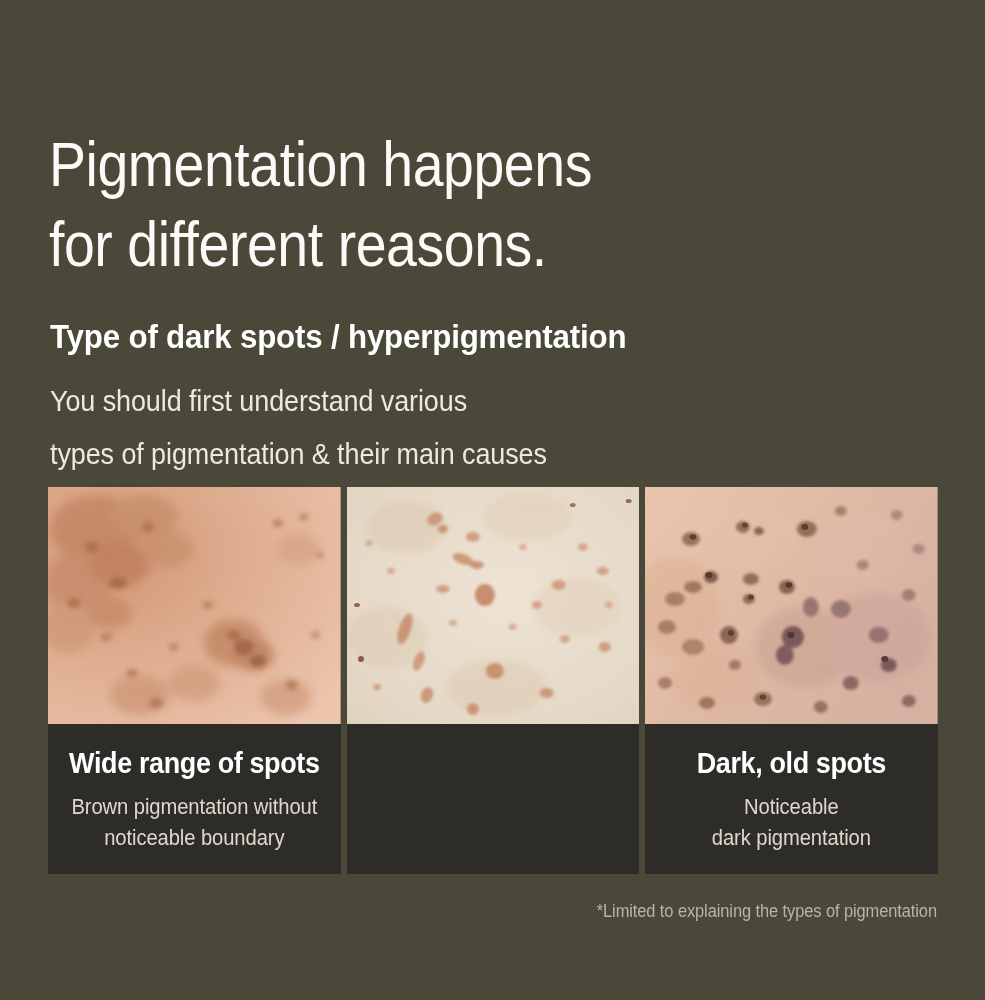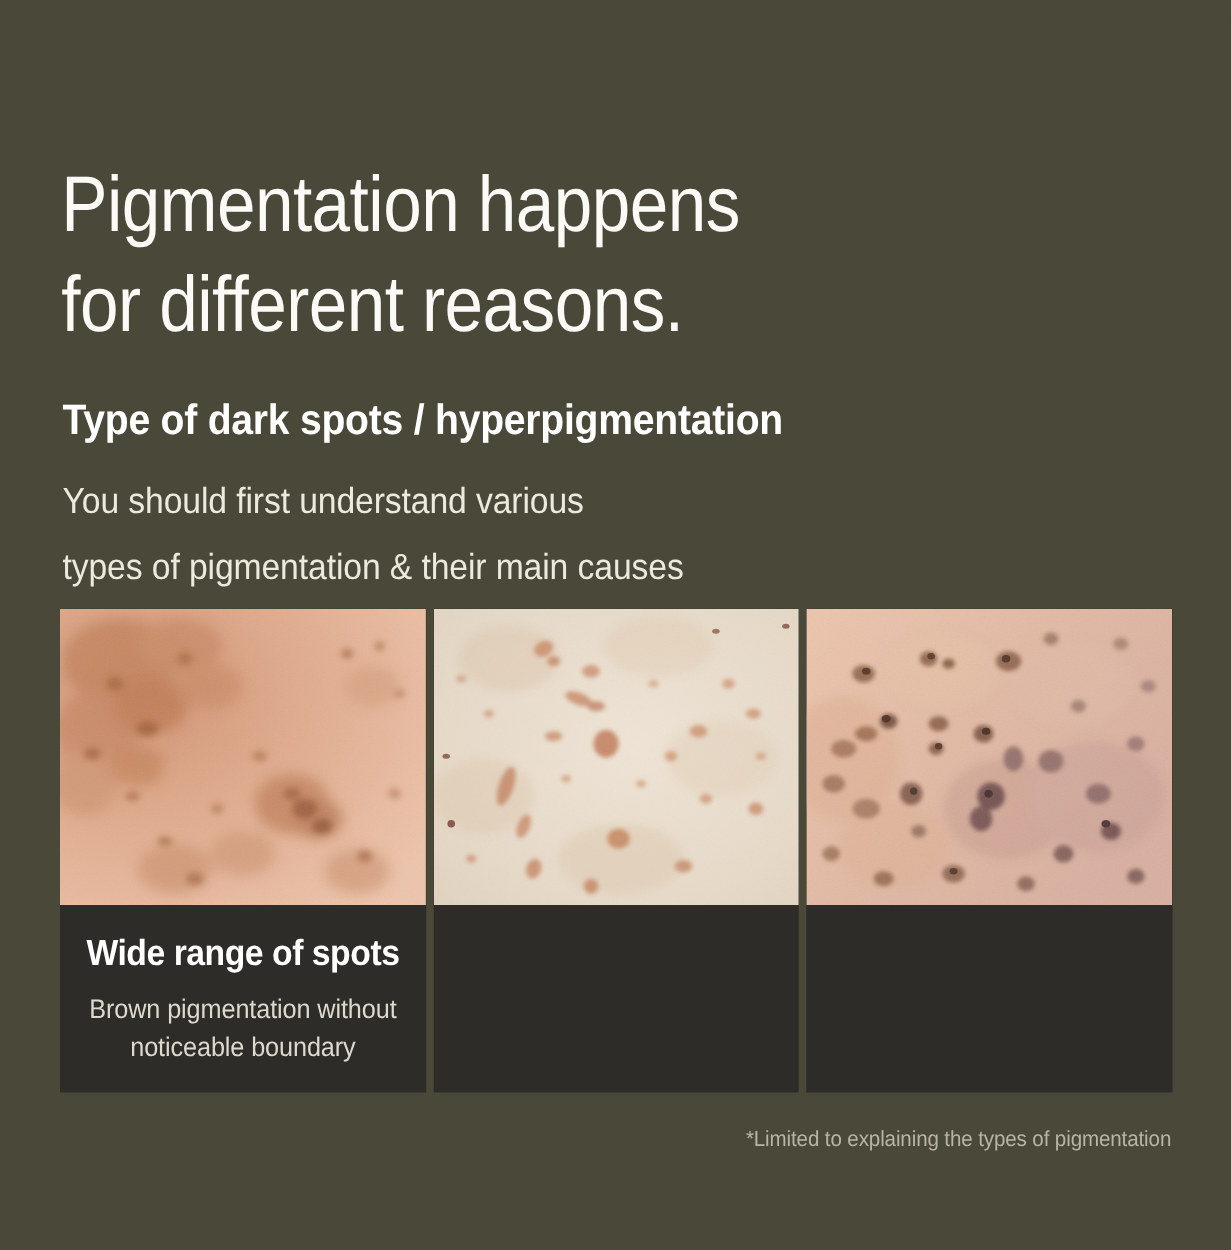--- a/index.html
+++ b/index.html
@@ -362,19 +362,24 @@
             <ellipse cx="100" cy="38" rx="3" ry="2.6" fill="#5a3c2c"></ellipse>
             <ellipse cx="160" cy="40" rx="3.4" ry="3" fill="#533626"></ellipse>
             <ellipse cx="240" cy="172" rx="3.6" ry="3" fill="#4a3434"></ellipse>
             <ellipse cx="146" cy="148" rx="3.4" ry="3.2" fill="#46302f"></ellipse>
             <ellipse cx="86" cy="146" rx="3" ry="3" fill="#4f3830"></ellipse>
             <ellipse cx="118" cy="210" rx="3.2" ry="2.6" fill="#543a2c"></ellipse>
           </g>
           <rect width="293" height="237" filter="url(#c3grain)" opacity="0.55"></rect>
         </svg>
       </div>
+      <div class="card-caption">
+        <span class="card-title">Dark, old spots</span>
+        <span class="card-desc">Noticeable
+dark pigmentation</span>
+      </div>
     </div>
 
   </div>
 
   <div class="footnote">*Limited to explaining the types of pigmentation</div>
 
 </div>
 
 </body></html>

